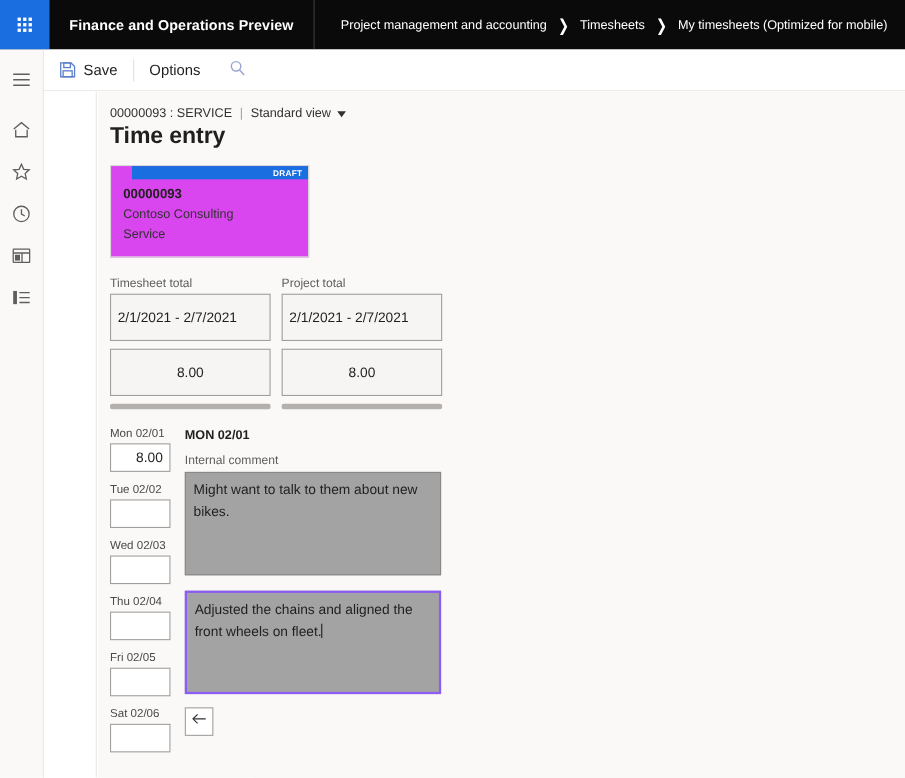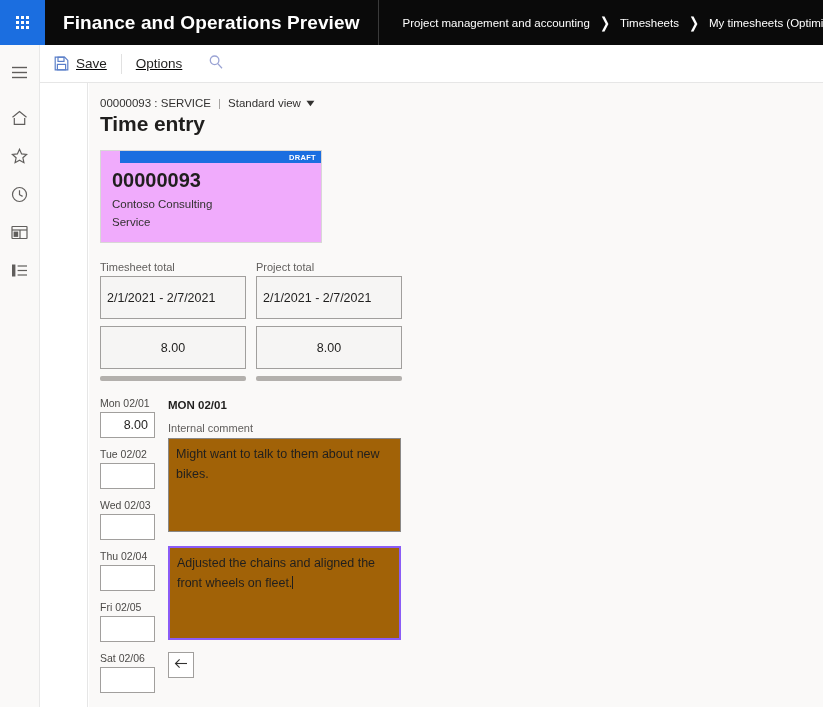--- a/index.html
+++ b/index.html
@@ -29,21 +29,21 @@
   .waffle-grid {
     display: grid;
     grid-template-columns: repeat(3, 3px);
     grid-template-rows: repeat(3, 3px);
     gap: 2px;
   }
   .waffle-grid i { background: #ffffff; display: block; width: 3px; height: 3px; }
 
   #app-title {
     color: #ffffff;
-    font-size: 19px;
+    font-size: 13px;
     font-weight: bold;
     padding-left: 18px;
     white-space: nowrap;
     letter-spacing: 0.1px;
   }
   #header-divider {
     width: 1px; height: 45px;
     background: #3a3a3a;
     margin-left: 18px;
     flex: 0 0 1px;
@@ -67,21 +67,21 @@
     transform: scaleY(1.25);
     display: inline-block;
   }
 
   
   #command-bar {
     position: absolute; top: 45px; left: 40px;
     width: 783px; height: 38px;
     background: #ffffff;
     border-bottom: 1px solid #e6e6e6;
-    display: flex; align-items: center; text-decoration: underline;
+    display: flex; align-items: center;
   }
   .cmd-item {
     display: flex; align-items: center;
     height: 38px;
     padding: 0 14px;
     font-size: 13.5px;
     color: #201f1e;
     cursor: pointer;
     gap: 7px;
   }
@@ -153,42 +153,42 @@
     font-size: 21px;
     font-weight: bold;
     color: #201f1e;
     letter-spacing: -0.1px;
     margin: 0 0 14px 0;
   }
 
   
   #draft-card {
     position: relative;
-    width: 222px;
-    background: #f0abfc;
+    width: 181px;
+    background: #d946ef;
     border: 1px solid #d8d7d6;
     padding: 0 0 12px 0;
     margin-bottom: 18px;
   }
   #draft-banner {
     position: absolute;
     top: 0; left: 19px; right: 0;
     height: 12px;
     background: #1b6ee0;
     display: flex; align-items: center; justify-content: flex-end;
     padding-right: 5px;
   }
   #draft-label {
     color: #ffffff;
     font-size: 7.5px;
     font-weight: bold;
     letter-spacing: 0.3px;
   }
   #draft-number {
-    font-size: 20px;
+    font-size: 12px;
     font-weight: bold;
     color: #201f1e;
     padding: 18px 0 3px 11px;
   }
   .draft-sub {
     font-size: 11.5px;
     color: #323130;
     padding: 1px 0 0 11px;
     line-height: 1.45;
   }
@@ -258,21 +258,21 @@
   }
   .comment-label {
     font-size: 11px;
     color: #605e5c;
     margin-bottom: 4px;
   }
   .comment-box {
     width: 233px;
     height: 94px;
     border: 1px solid #8a8886;
-    background: #a16207;
+    background: #a3a3a3;
     font-size: 12.5px;
     color: #201f1e;
     line-height: 1.55;
     padding: 6px 7px;
     cursor: text;
     position: relative;
     overflow: hidden;
   }
   .comment-box.focused { border: 2px solid #8b5cf6; }
   #external-comment-box .caret {

